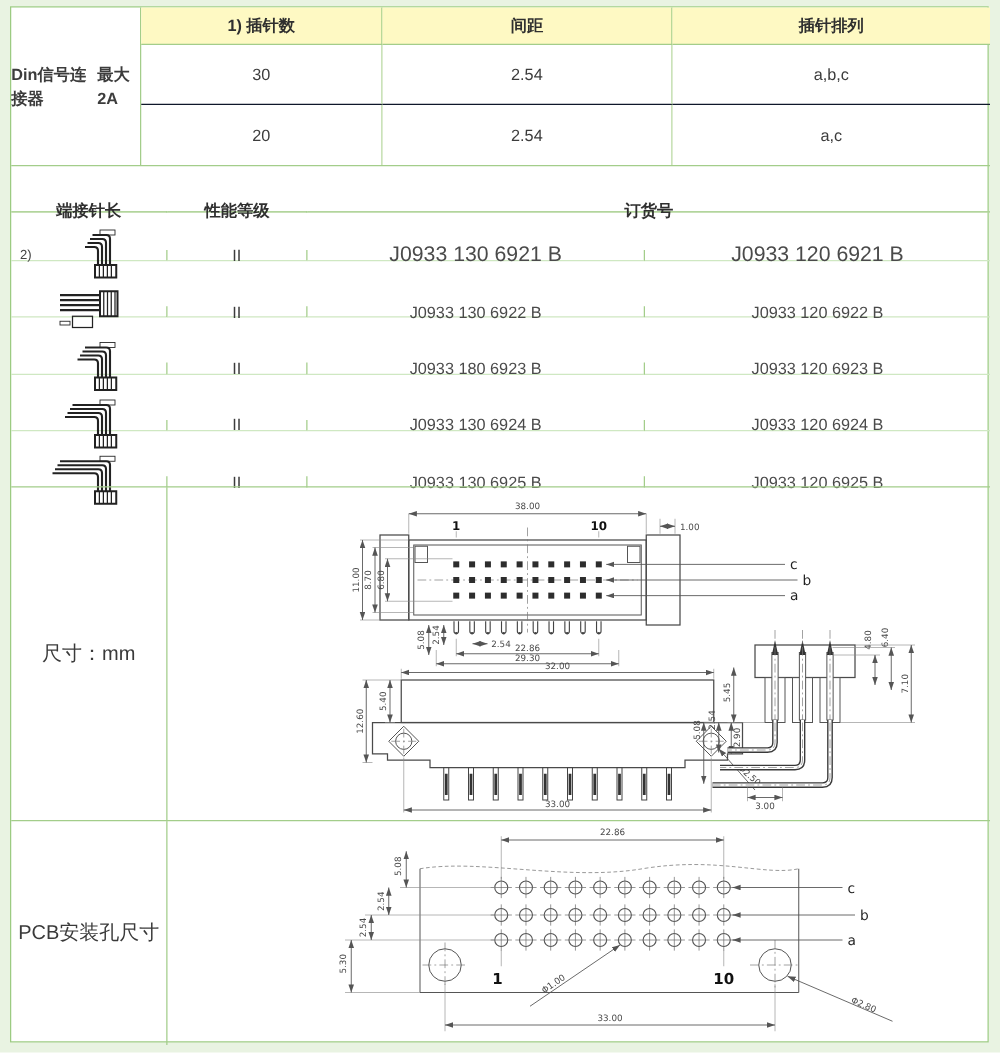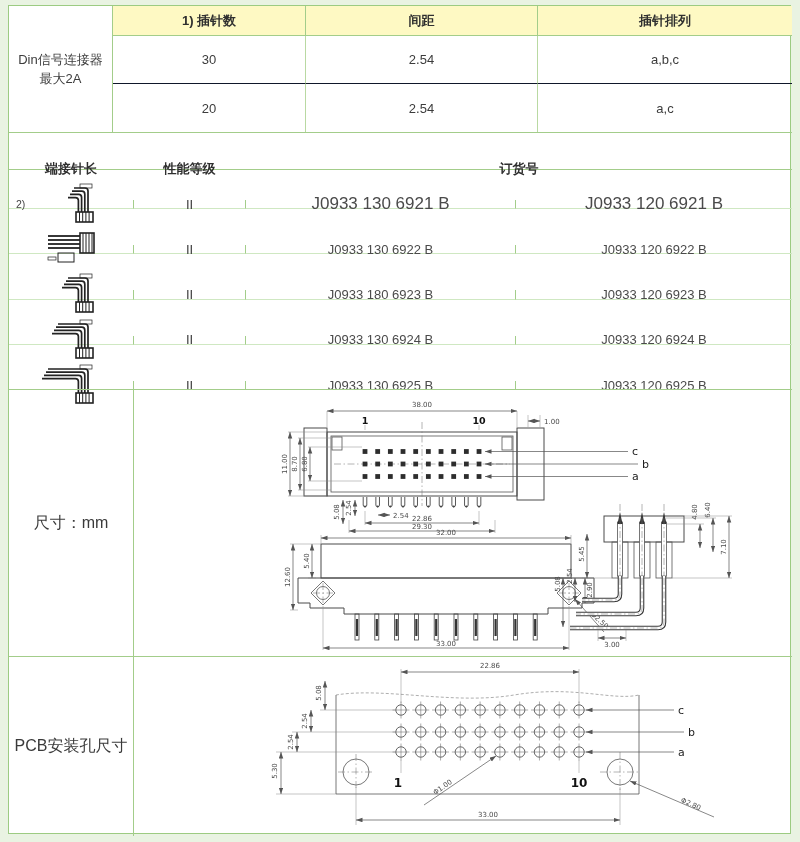--- a/index.html
+++ b/index.html
@@ -6,21 +6,21 @@
   body{width:800px;height:842px;background:#e9f3e2;font-family:"Liberation Sans",sans-serif;position:relative;}
   .sheet{position:absolute;left:8px;top:5px;width:783px;height:829px;background:#fff;border:1px solid #9ccb82;box-sizing:border-box;}
   .sec{position:absolute;left:0;width:783px;display:grid;box-sizing:border-box;}
   .cell{box-sizing:border-box;display:flex;align-items:center;justify-content:center;color:#3c3c3c;font-size:13px;position:relative;}
   
   .secA{top:0;height:126px;grid-template-columns:104px 193px 232px 254px;grid-template-rows:30px 48px 48px;}
   .secA .cell{border-right:1px solid #b9d9a2;border-bottom:1px solid #0f172a;}
   .secA .hcell{background:#fef9c3;font-weight:bold;color:#2f2f2f;border-right:1px solid #a3cd8a;border-bottom:1px solid #a3cd8a;}
   .secA .lastcol{border-right:none;}
   .secA .lastrow{border-bottom:none;}
-  .product{grid-row:1/4;grid-column:1;flex-direction:column;font-weight:normal;line-height:1.5;border-right:1px solid #a3cd8a !important;border-bottom:none !important;}
+  .product{grid-row:1/4;grid-column:1;flex-direction:row;font-weight:bold;line-height:1.5;border-right:1px solid #a3cd8a !important;border-bottom:none !important;}
   
   .secB{top:126px;height:257px;grid-template-columns:125px 112px 270px 276px;grid-template-rows:31px repeat(5,45.2px);border-top:1px solid #a3cd8a;}
   .secB .cell{border-right:1px solid #a3cd8a;border-bottom:1px solid #cfe8c2;margin-top:36px;}
   .secB .hcell{background:#d7e8c5;font-weight:bold;color:#2f2f2f;border-bottom:1px solid #a3cd8a;}
   .secB .lastcol{border-right:none;}
   .secB .lastrow{border-bottom:none;}
   .secB .order-strong{font-weight:normal;color:#1d1d1d;font-size:17px;text-align:center;}
   .secB .order{color:#4a4a4a;}
   .footnote{position:absolute;left:7px;top:50%;transform:translateY(-50%);font-size:10.5px;color:#444;}
   .pin-icon{width:70px;height:44px;}

